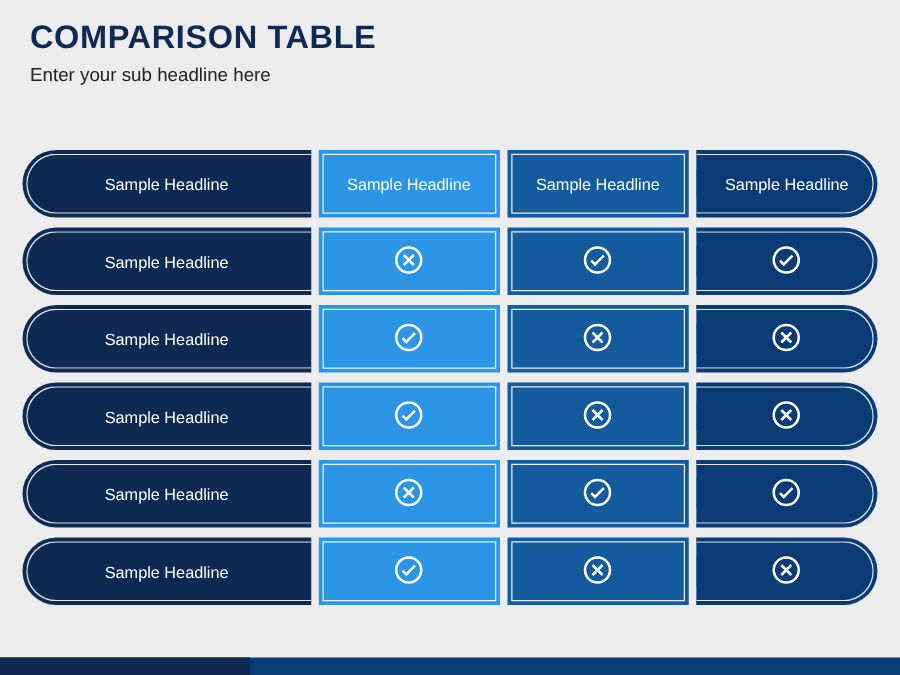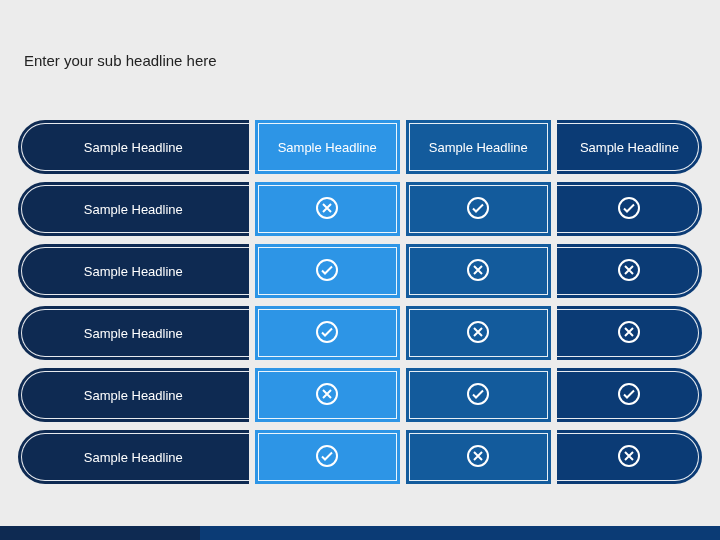--- a/index.html
+++ b/index.html
@@ -28,20 +28,21 @@
   .c-blue  { background: #135b9c; }
   svg.ic { width: 24px; height: 24px; }
   
   .footer { position: absolute; left: 0; bottom: 0; width: 720px; height: 14px; background: #0b3b75; }
   .footer .stripe { position: absolute; left: 0; top: 0; height: 14px; width: 200px; background: #0e2a52; }
 </style>
 </head>
 <body>
 
 <div class="slide">
+  <div class="title">COMPARISON TABLE</div>
   <div class="subtitle">Enter your sub headline here</div>
 
   <div class="table-wrap">
 
     <div class="trow">
       <div class="cell col-a pill-left c-navy">
           <span>Sample Headline</span>
         </div>
       <div class="cell col-b rect c-sky">
           <span>Sample Headline</span>

